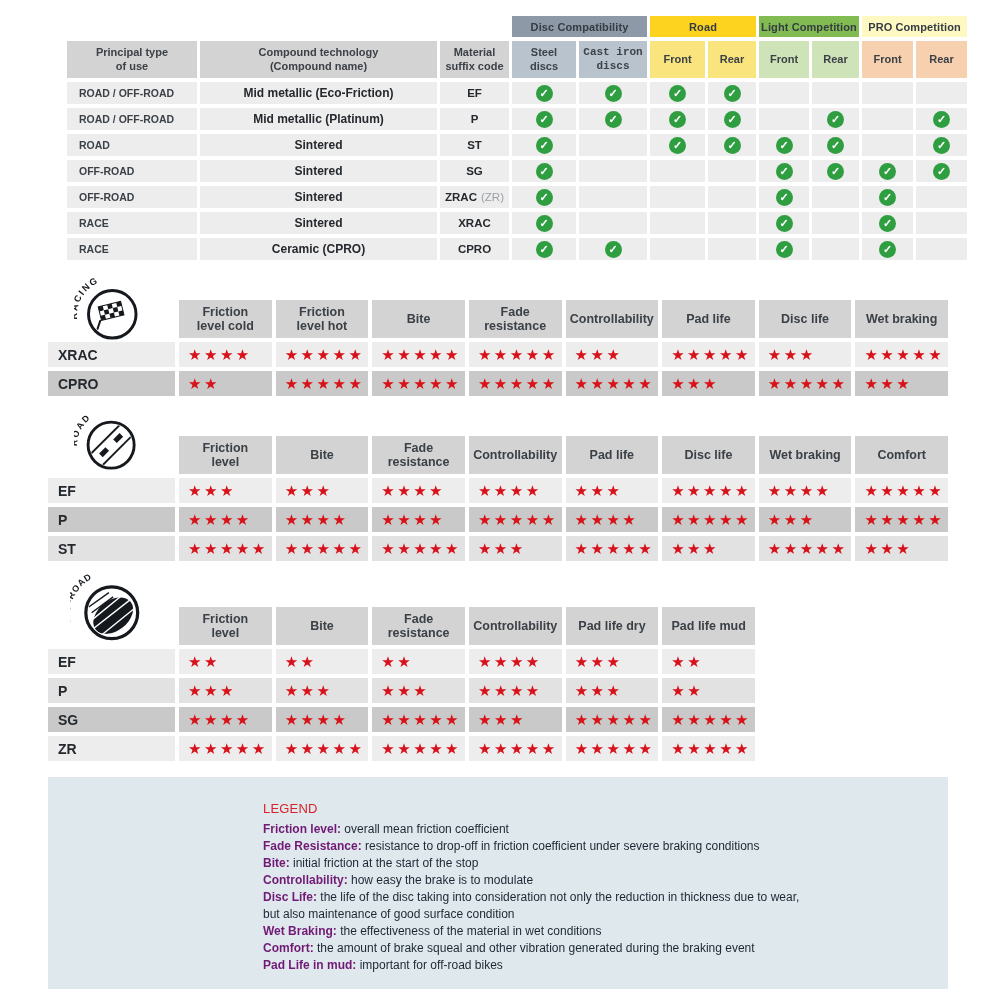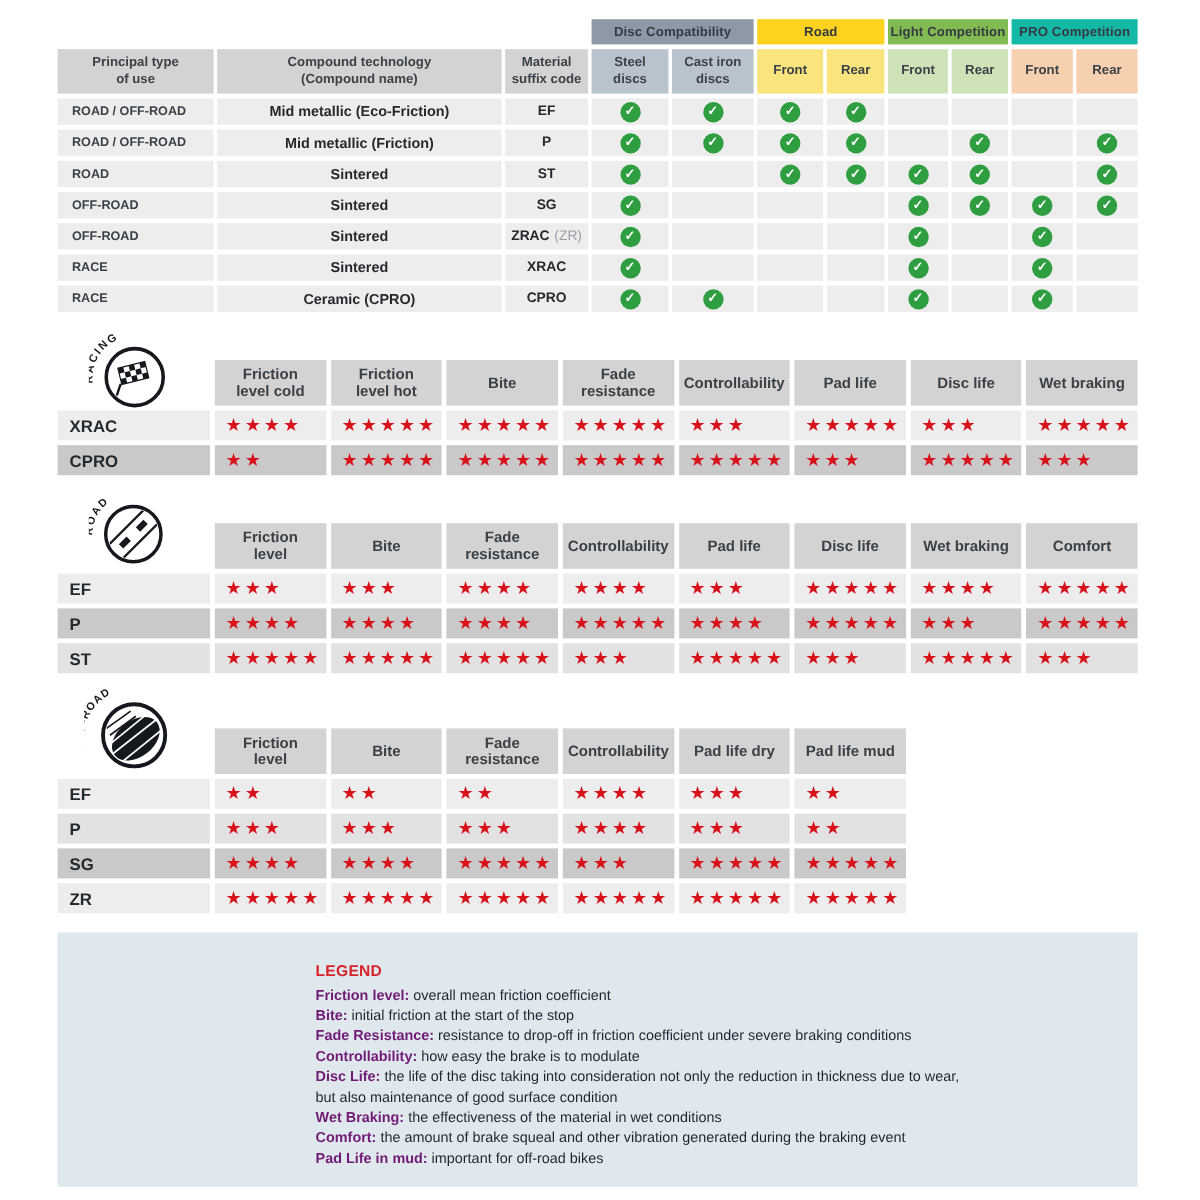--- a/index.html
+++ b/index.html
@@ -2,21 +2,21 @@
 <html style="--star-red: #d8121b; --check-green: #2f9e41; --header-gray: #d3d3d3; --row-light: #ededed; --row-mid: #e2e2e2; --row-dark: #c9c9c9; --legend-bg: #dfe8ed; --legend-title-red: #d8232a;"><head>
 <meta charset="utf-8">
 <style>
   html,body{margin:0;padding:0;background:#fff;}
   body{font-family:"Liberation Sans",sans-serif;-webkit-font-smoothing:antialiased;}
   .page{position:relative;width:1000px;height:1000px;background:#fff;overflow:hidden;}
   .content{position:absolute;left:48px;top:16px;width:900px;}
 
   
   .compat{display:grid;grid-template-columns:130px 237px 69px 64px 68px 55px 48px 50px 47px 51px 51px;
-          grid-template-rows:21px 37px repeat(7,22px);gap:4px 3px;}
+          grid-template-rows:21px 37px repeat(7,22px);gap:4px 3px;margin-left:19px;}
   .gspacer{background:transparent;}
   .gheader{display:flex;align-items:center;justify-content:center;font-size:11px;font-weight:bold;
            color:#343b42;letter-spacing:.1px;}
   .subheader{background:var(--header-gray);display:flex;align-items:center;justify-content:center;
              text-align:center;font-size:11px;font-weight:bold;color:#3b4147;white-space:pre-line;line-height:1.25;}
   .cell{background:var(--row-light);display:flex;align-items:center;justify-content:center;
         font-size:11.5px;font-weight:bold;color:#25292d;}
   .cell.use{justify-content:flex-start;padding-left:12px;font-size:10.5px;color:#3b4147;}
   .cell.compound{font-size:12px;}
   .note{color:#9aa0a6;font-weight:normal;margin-left:4px;}
@@ -40,45 +40,45 @@
   .rlabel{display:flex;align-items:center;padding-left:10px;font-size:14px;font-weight:bold;color:#24292e;}
   .rstars{display:flex;align-items:center;padding-left:9px;}
   .stars{color:var(--star-red);font-size:15px;letter-spacing:2.5px;line-height:1;}
   .shade-light{background:var(--row-light);}
   .shade-mid{background:var(--row-mid);}
   .shade-dark{background:var(--row-dark);}
 
   
   .legend-panel{margin-top:16px;width:900px;height:212px;box-sizing:border-box;background:var(--legend-bg);
                 padding:24px 20px 0 215px;overflow:hidden;}
-  .legend-title{color:var(--legend-title-red);font-weight:bold;font-size:13px;margin-bottom:5px;letter-spacing:.2px;}
+  .legend-title{color:var(--legend-title-red);font-weight:normal;font-size:13px;margin-bottom:5px;letter-spacing:.2px;}
   .legend-line{font-size:12px;color:#1c2733;line-height:17px;}
   .legend-line b{font-weight:bold;color:#701a75;}
 </style>
 </head>
 <body>
 
 <div class="page">
   <div class="content">
 
     <div class="compat">
         <div class="gspacer" style="grid-column: 1 / 4;"></div>
         <div class="gheader" style="background: rgb(141, 153, 167); grid-column: span 2;">Disc Compatibility</div>
         <div class="gheader" style="background: rgb(253, 211, 32); grid-column: span 2;">Road</div>
         <div class="gheader" style="background: rgb(130, 187, 82); grid-column: span 2;">Light Competition</div>
-        <div class="gheader" style="background: #14b8a6; grid-column: span 2;">PRO Competition</div>
+        <div class="gheader" style="background: #fef9c3; grid-column: span 2;">PRO Competition</div>
         <div class="subheader">Principal type
 of use</div>
         <div class="subheader">Compound technology
 (Compound name)</div>
         <div class="subheader">Material
 suffix code</div>
         <div class="subheader" style="background: rgb(185, 195, 205);">Steel
 discs</div>
-        <div class="subheader" style="background: rgb(185, 195, 205);">Cast iron
+        <div class="subheader" style="background: rgb(185, 195, 205); font-family: Liberation Mono, monospace;">Cast iron
 discs</div>
         <div class="subheader" style="background: rgb(249, 228, 125);">Front</div>
         <div class="subheader" style="background: rgb(249, 228, 125);">Rear</div>
         <div class="subheader" style="background: rgb(207, 227, 184);">Front</div>
         <div class="subheader" style="background: rgb(207, 227, 184);">Rear</div>
         <div class="subheader" style="background: rgb(247, 208, 176);">Front</div>
         <div class="subheader" style="background: rgb(247, 208, 176);">Rear</div>
         <div class="cell use">ROAD / OFF-ROAD</div>
         <div class="cell compound">Mid metallic (Eco-Friction)</div>
         <div class="cell code">EF</div>
@@ -92,21 +92,21 @@
           <span class="check">✓</span>
         </div>
         <div class="cell checkcell">
           <span class="check">✓</span>
         </div>
         <div class="cell checkcell"></div>
         <div class="cell checkcell"></div>
         <div class="cell checkcell"></div>
         <div class="cell checkcell"></div>
         <div class="cell use">ROAD / OFF-ROAD</div>
-        <div class="cell compound">Mid metallic (Friction)</div>
+        <div class="cell compound">Mid metallic (Platinum)</div>
         <div class="cell code">P</div>
         <div class="cell checkcell">
           <span class="check">✓</span>
         </div>
         <div class="cell checkcell">
           <span class="check">✓</span>
         </div>
         <div class="cell checkcell">
           <span class="check">✓</span>
         </div>
@@ -535,22 +535,22 @@
           <div class="rstars shade-light">
             <span class="stars">★★★★★</span>
           </div>
         </div>
     </section>
 
     <div class="legend-panel">
       <div class="legend-title">LEGEND</div>
       <div>
           <div class="legend-line"><b>Friction level:</b> overall mean friction coefficient</div>
+          <div class="legend-line"><b>Fade Resistance:</b> resistance to drop-off in friction coefficient under severe braking conditions</div>
           <div class="legend-line"><b>Bite:</b> initial friction at the start of the stop</div>
-          <div class="legend-line"><b>Fade Resistance:</b> resistance to drop-off in friction coefficient under severe braking conditions</div>
           <div class="legend-line"><b>Controllability:</b> how easy the brake is to modulate</div>
           <div class="legend-line"><b>Disc Life:</b> the life of the disc taking into consideration not only the reduction in thickness due to wear,</div>
           <div class="legend-line">but also maintenance of good surface condition</div>
           <div class="legend-line"><b>Wet Braking:</b> the effectiveness of the material in wet conditions</div>
           <div class="legend-line"><b>Comfort:</b> the amount of brake squeal and other vibration generated during the braking event</div>
           <div class="legend-line"><b>Pad Life in mud:</b> important for off-road bikes</div>
         </div>
     </div>
 
   </div>

